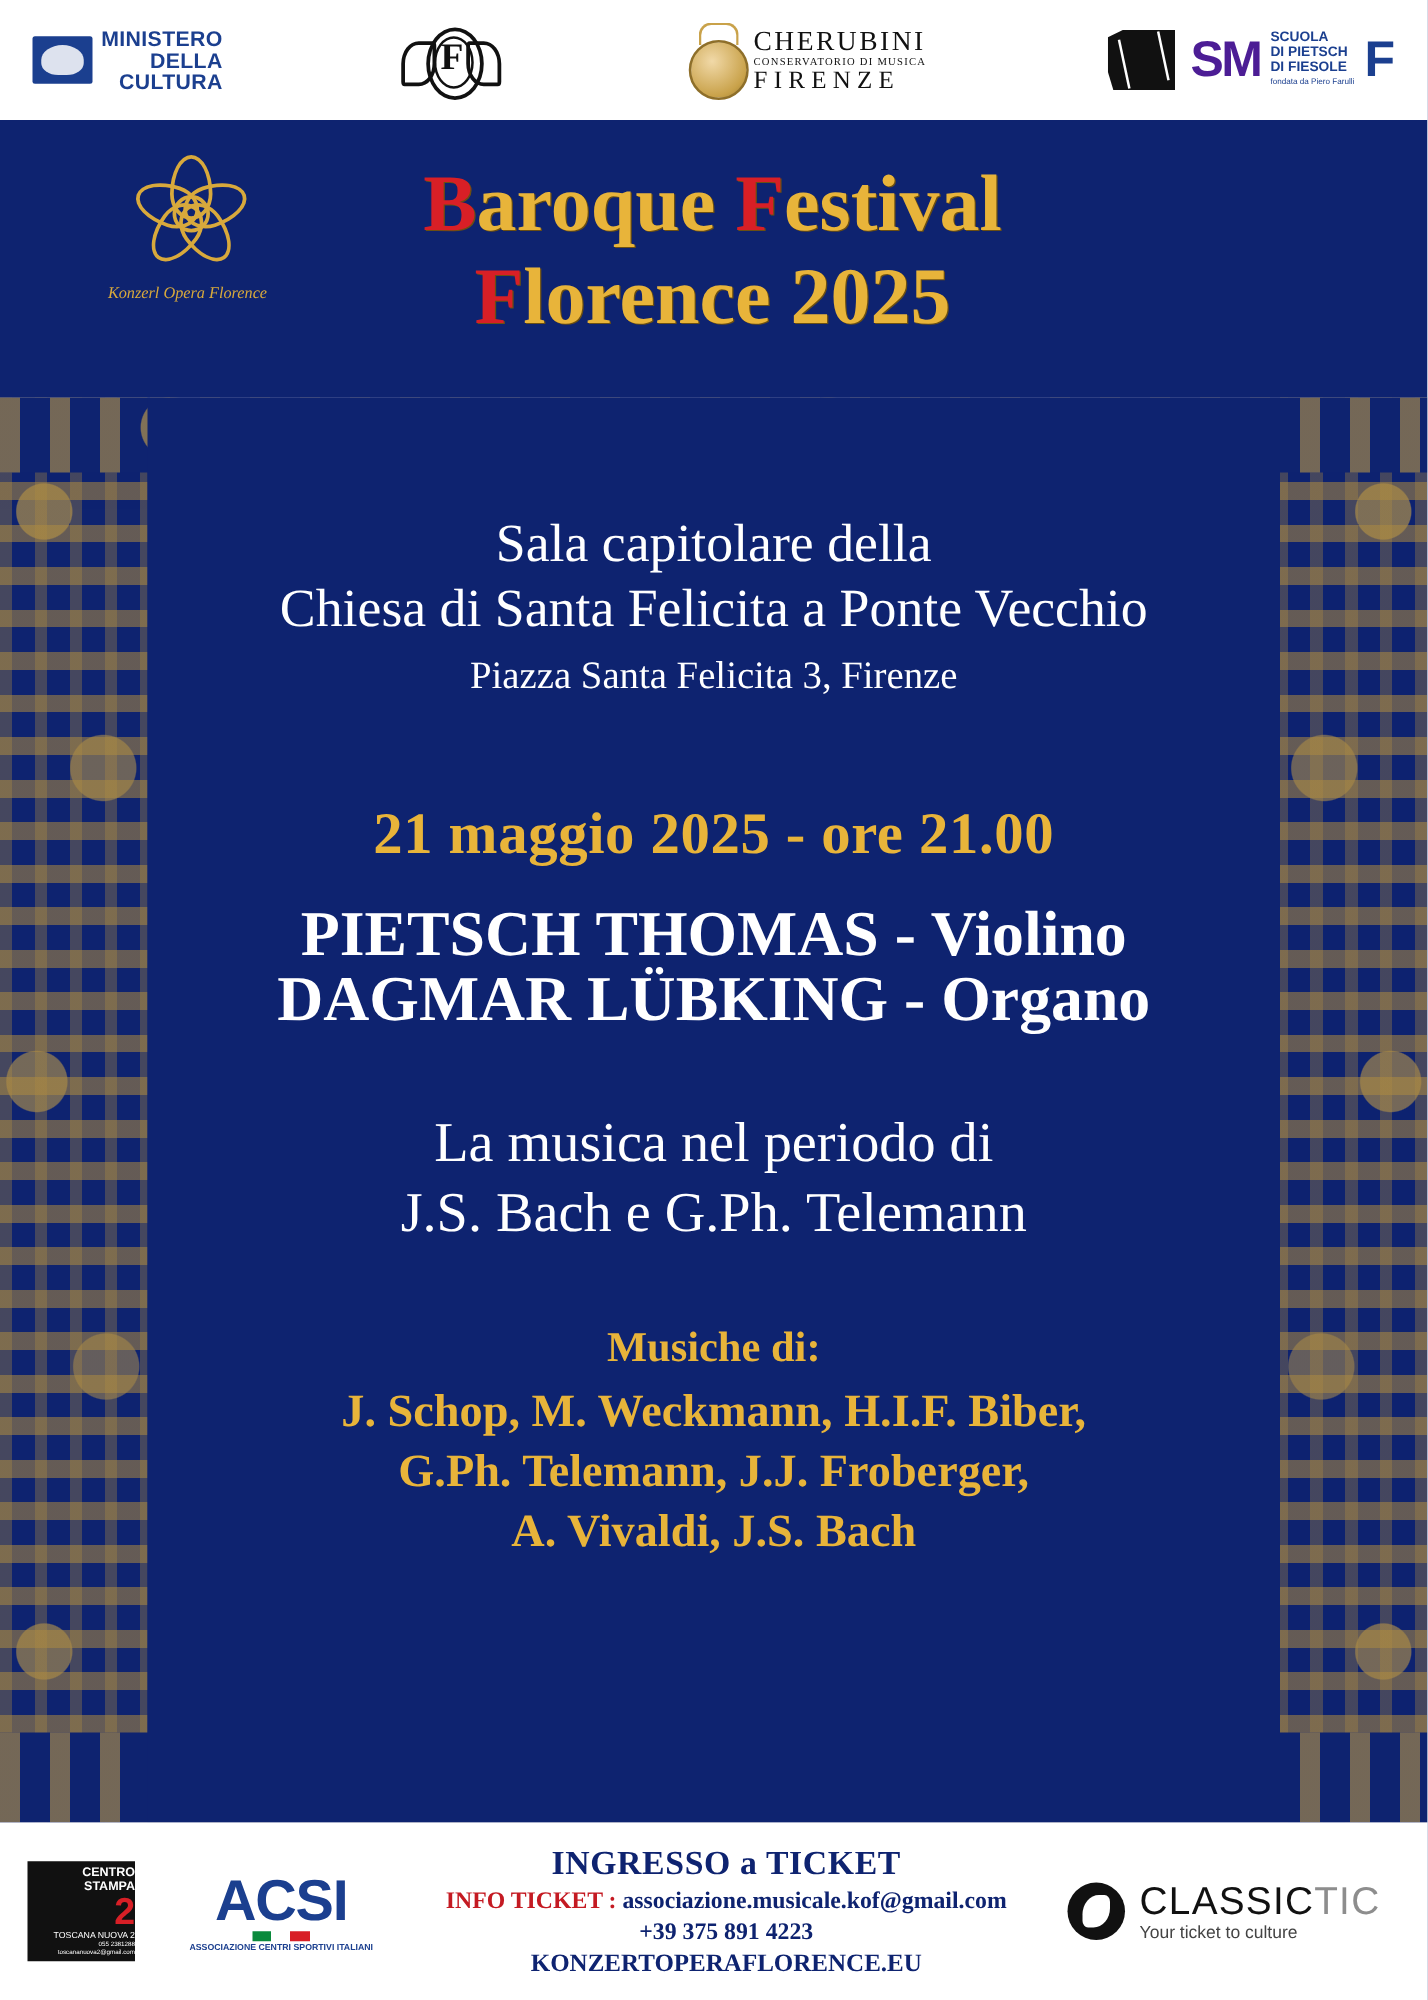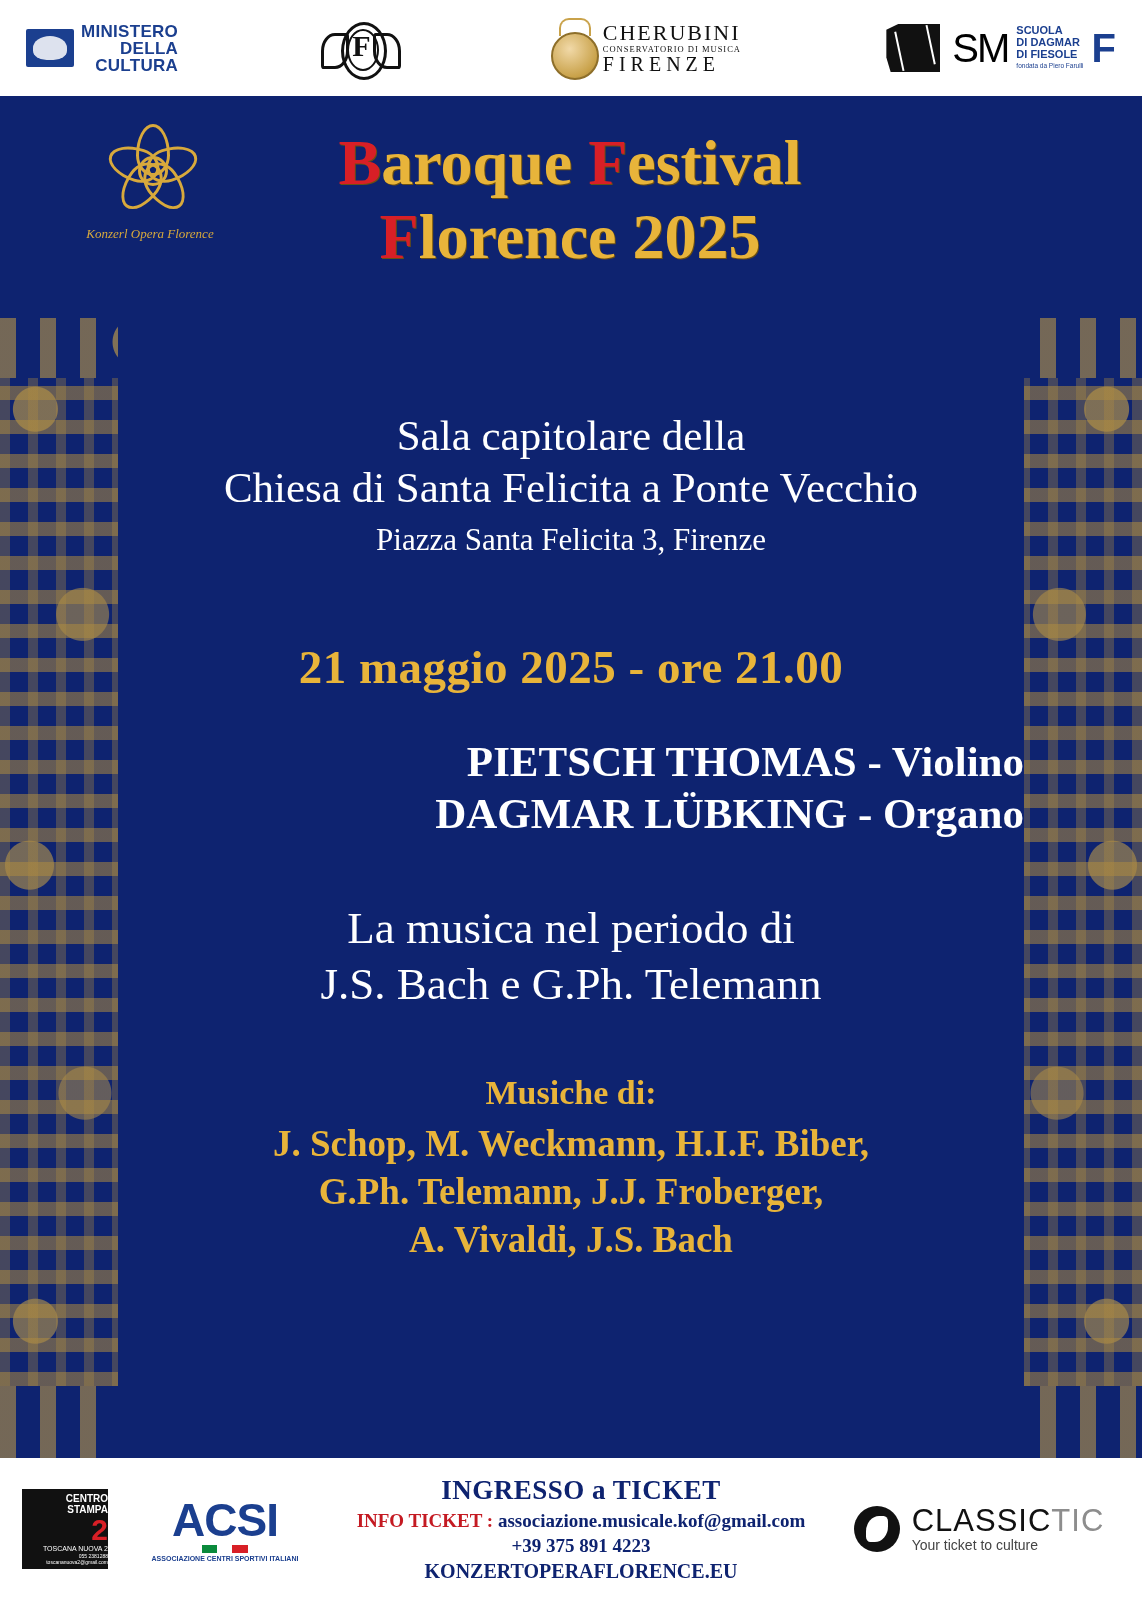--- a/index.html
+++ b/index.html
@@ -142,22 +142,22 @@
   }
   .fiesole-emblem .strings {
     position: absolute; left: 16px; top: 8px;
     width: 30px; height: 40px;
     border-left: 2px solid #fff;
     border-right: 2px solid #fff;
     transform: rotate(-12deg);
   }
   .sm-mark {
     font-family: "Liberation Sans", sans-serif;
-    font-weight: normal;
-    color: #000000;
+    font-weight: bold;
+    color: #4c1d95;
     font-size: 40px;
     line-height: 38px;
     letter-spacing: -2px;
   }
   .sm-words {
     font-family: "Liberation Sans", sans-serif;
     font-weight: bold;
     color: #1b3f8f;
     font-size: 11px;
     line-height: 12px;
@@ -339,26 +339,25 @@
     color: #ffffff;
   }
   .date-line {
     margin-top: 82px;
     font-size: 47px;
     font-weight: bold;
     color: #e8b43a;
     letter-spacing: .5px;
   }
   .performers {
-    margin-top: 42px;
-    font-size: 43px;
+    margin-top: 28px;
+    font-size: 51px;
     line-height: 52px;
     font-weight: bold;
     color: #ffffff;
-    text-align: right;
   }
   .program-title {
     margin-top: 60px;
     font-size: 45px;
     line-height: 56px;
     color: #ffffff;
   }
   .musiche-label {
     margin-top: 62px;
     font-size: 34px;
@@ -538,21 +537,21 @@
 
     <div class="logo-cell">
       <div class="fiesole">
         <div class="fiesole-emblem">
           <div class="blk"></div>
           <div class="strings"></div>
         </div>
         <div class="sm-mark">SM</div>
         <div class="sm-words">
           <div>SCUOLA</div>
-          <div>DI DAGMAR</div>
+          <div>DI PIETSCH</div>
           <div>DI FIESOLE</div>
           <div class="tiny">fondata da Piero Farulli</div>
         </div>
         <div class="f-mark">F</div>
       </div>
     </div>
 
   </div>
 
   <div class="title-band">

